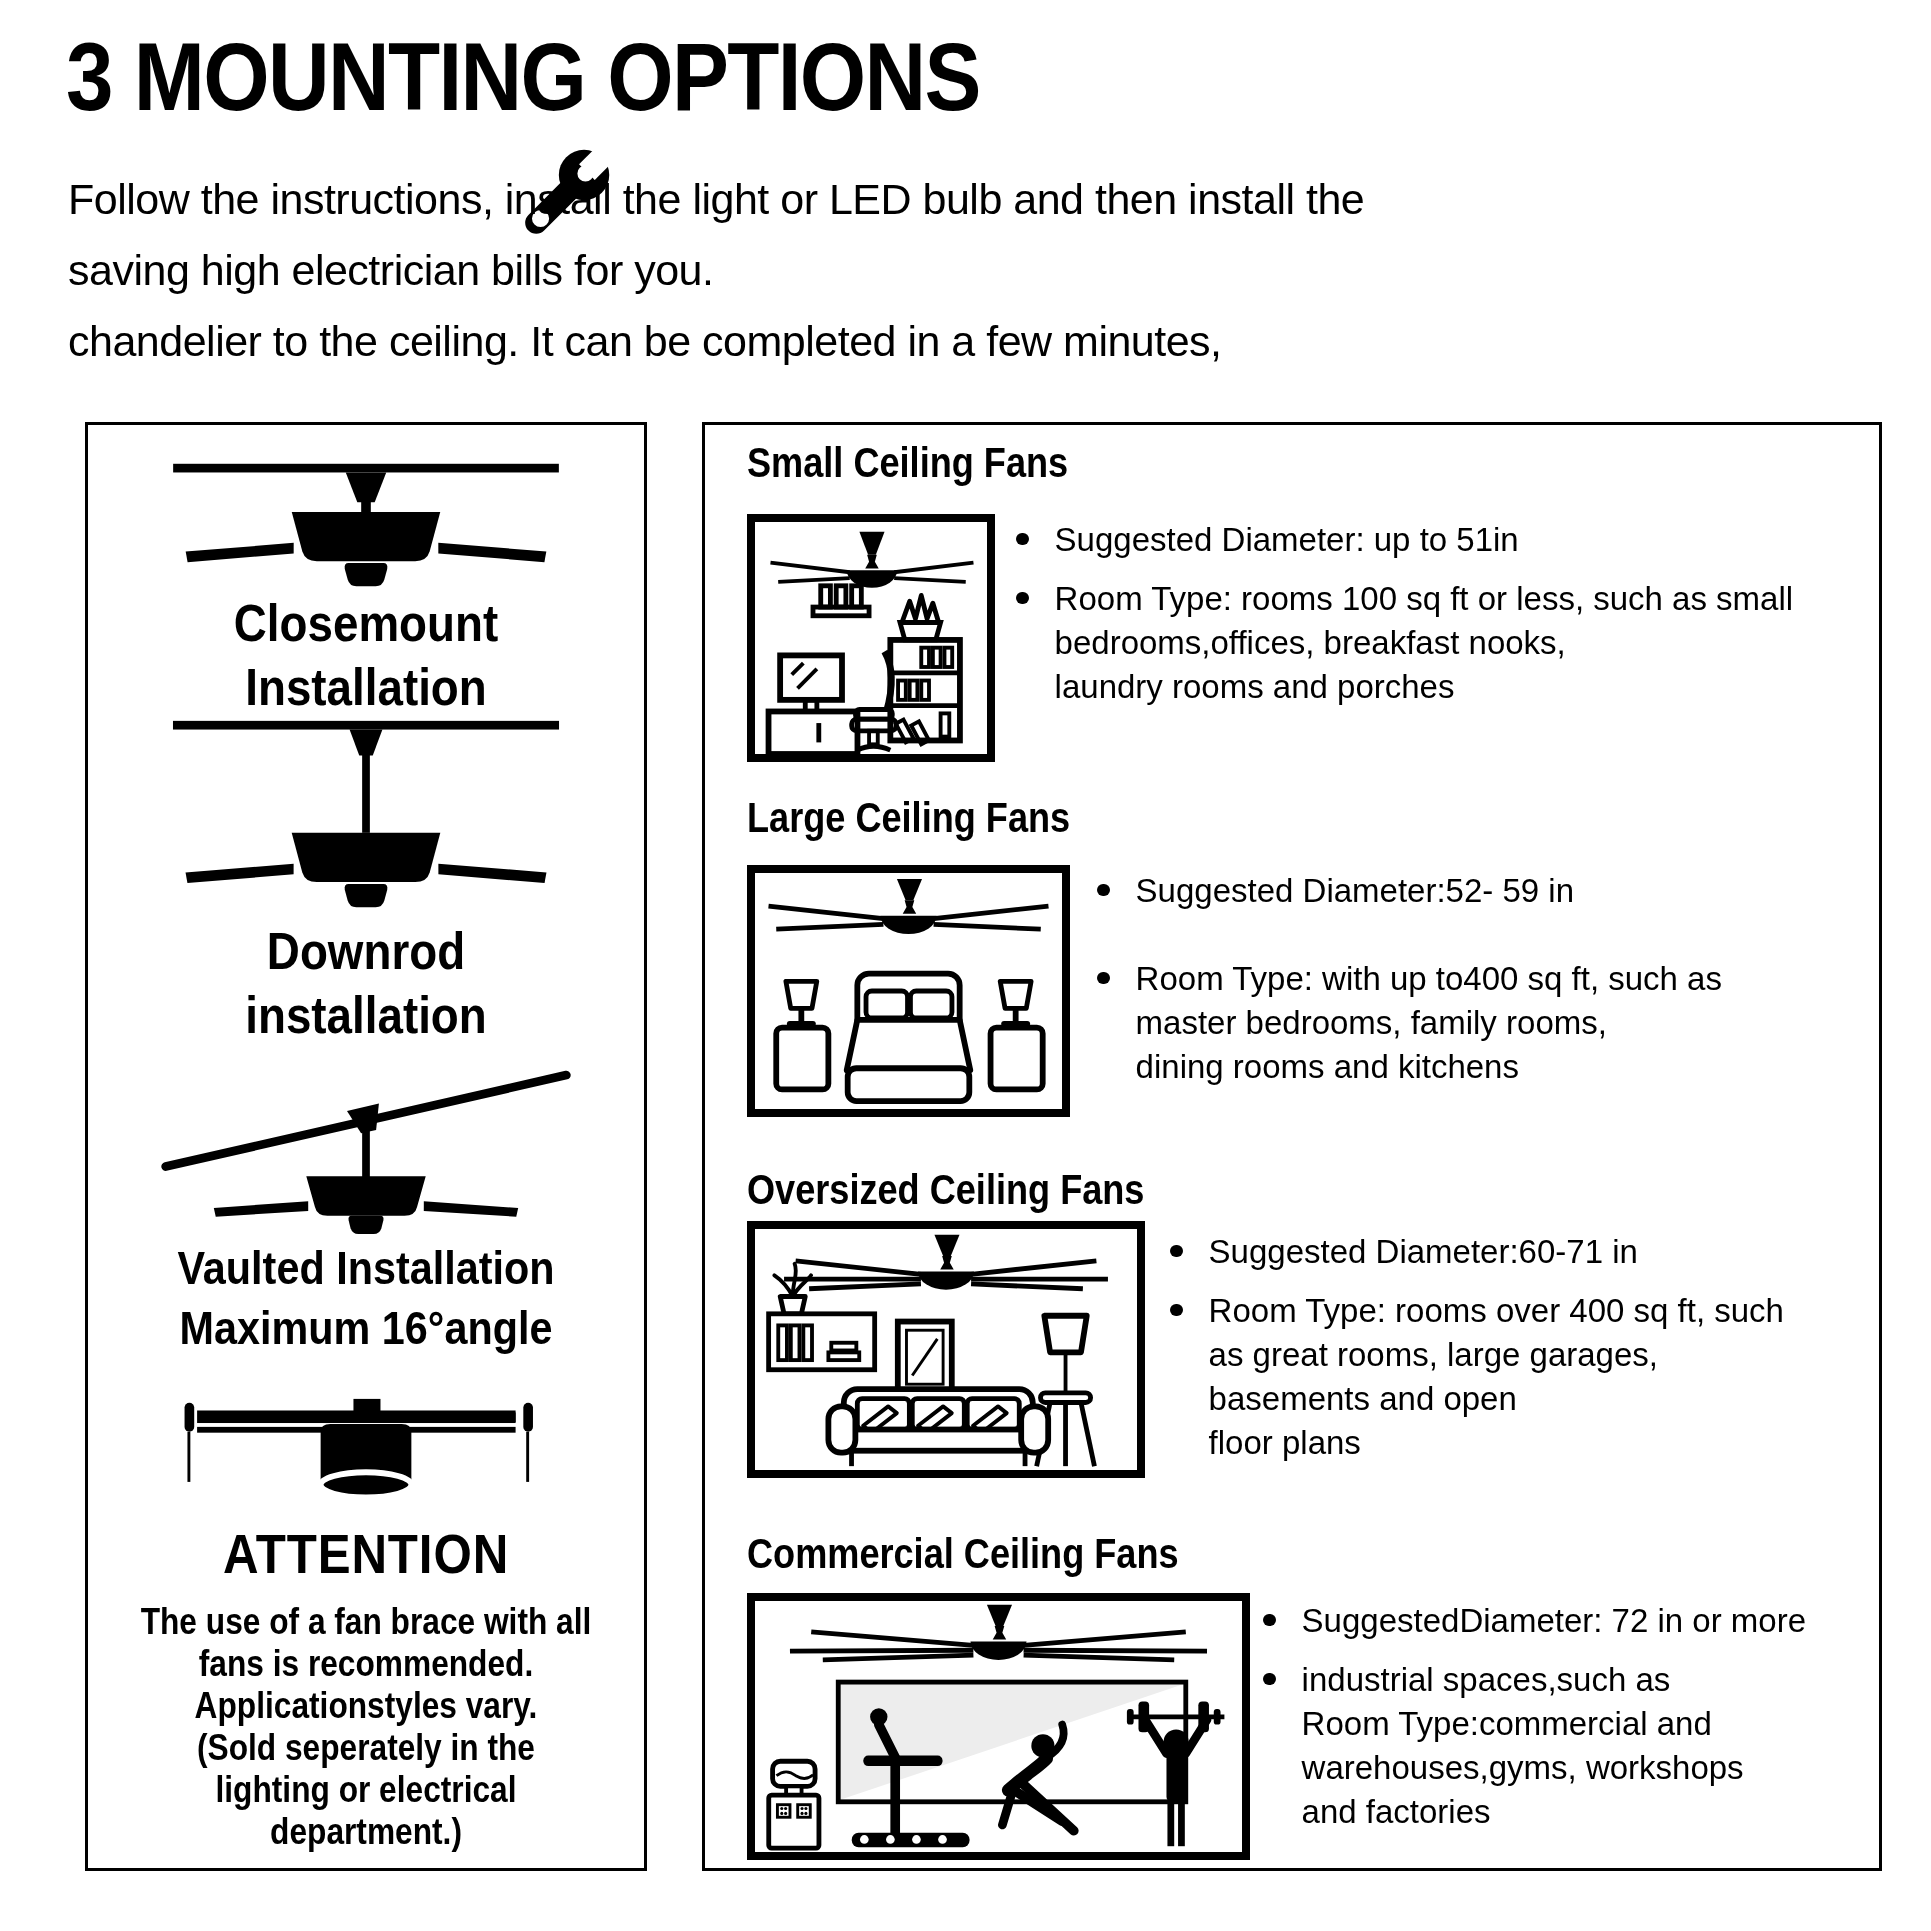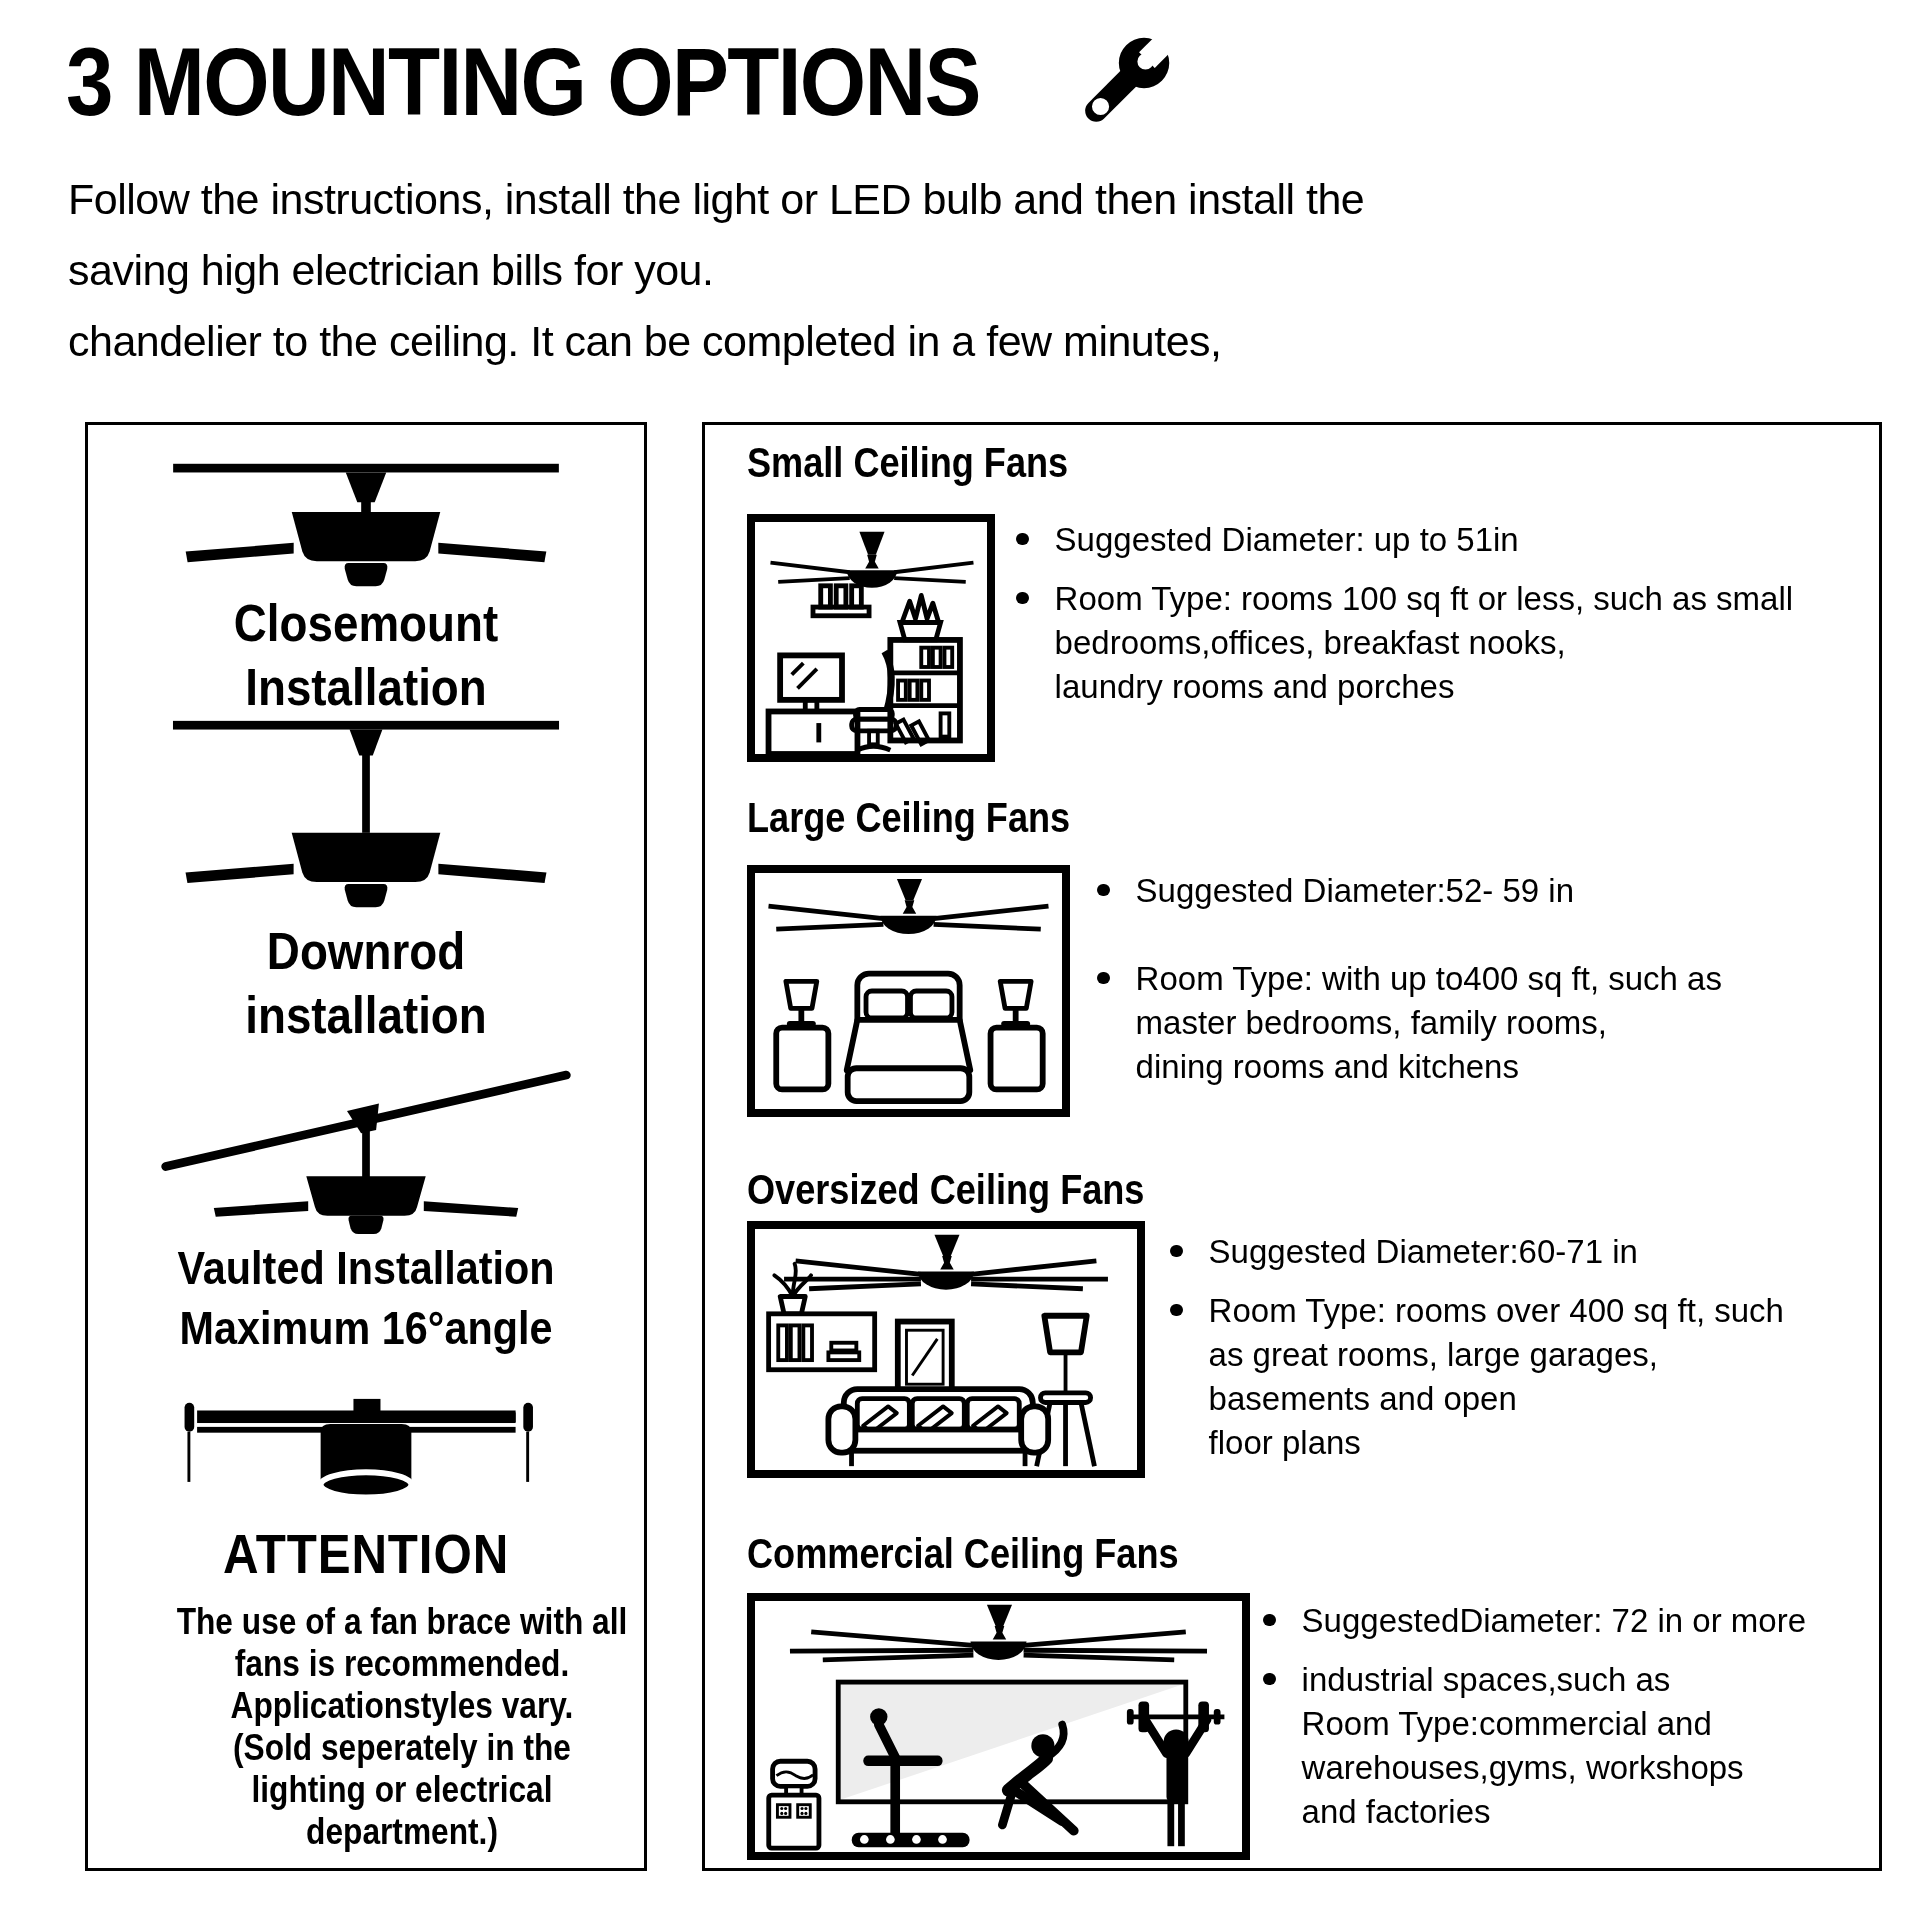--- a/index.html
+++ b/index.html
@@ -2,40 +2,40 @@
 <html><head>
 <meta charset="utf-8">
 <style>
   html,body{margin:0;padding:0;}
   body{
     width:1931px;height:1931px;position:relative;background:#ffffff;color:#000;
     font-family:"Liberation Sans",sans-serif;overflow:hidden;
   }
   .abs{position:absolute;}
   
-  #title{left:66px;top:21px;font-size:97px;font-weight:bold;white-space:nowrap;display:flex;align-items:center;}
+  #title{left:66px;top:21px;font-size:97px;font-weight:bold;white-space:nowrap;display:flex;align-items:center;flex-direction:column;}
   #title .ttext{display:inline-block;transform:scaleX(0.88);transform-origin:0 50%;letter-spacing:-1.9px;}
   #title svg{margin-left:-39px;}
   
   #intro{left:68px;top:164px;font-size:43px;line-height:71px;letter-spacing:-0.5px;}
   #intro .ln{display:block;white-space:nowrap;}
   
   .panel{position:absolute;border:3.9px solid #000;background:#fff;}
   #left-panel{left:85px;top:422px;width:556px;height:1443px;}
   #right-panel{left:702px;top:422px;width:1174px;height:1443px;}
   
   .licon{position:absolute;left:50%;transform:translateX(-50%);}
   .llabel{position:absolute;width:100%;text-align:center;font-weight:bold;}
   .llabel .ln{display:block;}
   .llabel .cx{display:block;transform:scaleX(0.88);transform-origin:50% 0;}
   #lbl-closemount{top:166px;font-size:52px;line-height:64px;}
   #lbl-downrod{top:494px;font-size:52px;line-height:64px;}
   #lbl-vaulted{top:813px;font-size:47px;line-height:60px;}
   #attn-head{top:1096px;font-size:56px;letter-spacing:1px;}
-  #attn-text{top:1176px;font-size:36px;line-height:42px;font-weight:bold;padding-left:36px;}
+  #attn-text{top:1176px;font-size:36px;line-height:42px;font-weight:bold;}
   
   .sec-h{position:absolute;font-size:42px;font-weight:bold;white-space:nowrap;}
   .sec-h .cx{display:inline-block;transform:scaleX(0.86);transform-origin:0 50%;}
   .imgbox{position:absolute;border:8.7px solid #000;background:#fff;}
   .bullets{position:absolute;display:flex;flex-direction:column;gap:15.4px;}
   .bullet{display:flex;align-items:flex-start;}
   .bullet .dot{flex:0 0 auto;width:12.6px;height:12.6px;border-radius:50%;background:#000;margin-top:14.5px;}
   .bullet .bt{margin-left:26px;font-size:33px;line-height:44px;}
   .bt .ln{display:block;white-space:nowrap;}
   svg{display:block;}

